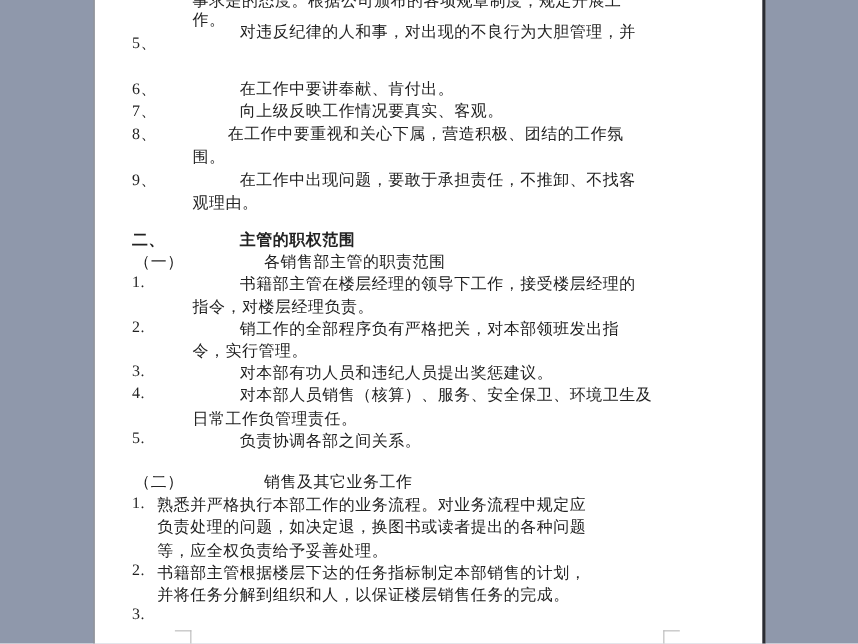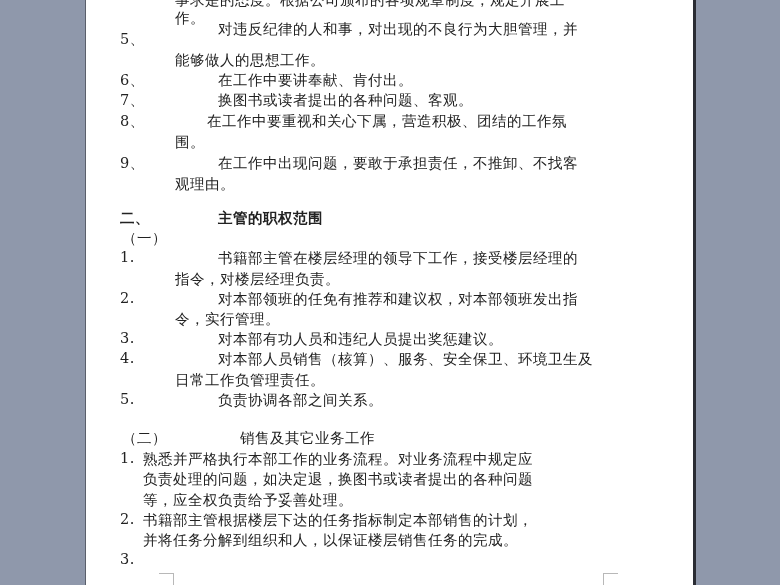--- a/index.html
+++ b/index.html
@@ -8,67 +8,68 @@
     background:#8f98ab;
     position:relative;
     font-family:"DejaVu Serif", "Liberation Serif", serif;
   }
   .page {
     position:absolute; left:85px; top:0; width:607px; height:585px;
     background:#ffffff;
     border-left:1px solid #5a5f6b;
     border-right:3px solid #2a2c33;
     overflow:hidden;
+    font-family:Liberation Serif, serif;
   }
   .line {
     position:absolute; white-space:nowrap;
     font-size:14.5px; color:#222; letter-spacing:0.5px;
   }
   .bold { font-weight:bold; }
   .corner { position:absolute; width:14px; height:14px; border-color:#b8b8b8; border-style:solid; border-width:0; }
   .corner.bl { left:73px; top:573px; border-top-width:1px; border-right-width:1px; width:14px; }
   .corner.br { left:517px; top:573px; border-top-width:1px; border-left-width:1px; }
 </style>
 </head>
 <body>
 
 <div class="page">
 
   <div class="line" style="left:89px;top:-9px;">事求是的态度。根据公司颁布的各项规章制度，规定开展工</div>
   <div class="line" style="left:89px;top:9px;">作。</div>
 
   <div class="line" style="left:34px;top:30px;">5、</div>
   <div class="line" style="left:132px;top:20px;">对违反纪律的人和事，对出现的不良行为大胆管理，并</div>
-  <div class="line" style="left:89px;top:51px;">能够做人的思想工作。</div>
 
   <div class="line" style="left:34px;top:71px;">6、</div>
   <div class="line" style="left:132px;top:71px;">在工作中要讲奉献、肯付出。</div>
 
   <div class="line" style="left:34px;top:91px;">7、</div>
-  <div class="line" style="left:132px;top:91px;">换图书或读者提出的各种问题、客观。</div>
+  <div class="line" style="left:132px;top:91px;">向上级反映工作情况要真实、客观。</div>
 
   <div class="line" style="left:34px;top:112px;">8、</div>
   <div class="line" style="left:121px;top:112px;">在工作中要重视和关心下属，营造积极、团结的工作氛</div>
   <div class="line" style="left:89px;top:133px;">围。</div>
 
   <div class="line" style="left:34px;top:154px;">9、</div>
   <div class="line" style="left:132px;top:154px;">在工作中出现问题，要敢于承担责任，不推卸、不找客</div>
   <div class="line" style="left:89px;top:175px;">观理由。</div>
 
   <div class="line bold" style="left:34px;top:209px;">二、</div>
   <div class="line bold" style="left:132px;top:209px;">主管的职权范围</div>
 
   <div class="line" style="left:36px;top:229px;">（一）</div>
+  <div class="line" style="left:154px;top:229px;">各销售部主管的职责范围</div>
 
   <div class="line" style="left:34px;top:249px;">1.</div>
   <div class="line" style="left:89px;top:270px;">指令，对楼层经理负责。</div>
   <div class="line" style="left:132px;top:249px;">书籍部主管在楼层经理的领导下工作，接受楼层经理的</div>
 
   <div class="line" style="left:34px;top:290px;">2.</div>
-  <div class="line" style="left:132px;top:290px;">对本部领班的任免有推荐和建议权，对本部领班发出指</div>
+  <div class="line" style="left:132px;top:290px;">销工作的全部程序负有严格把关，对本部领班发出指</div>
   <div class="line" style="left:89px;top:310px;">令，实行管理。</div>
 
   <div class="line" style="left:34px;top:330px;">3.</div>
   <div class="line" style="left:132px;top:330px;text-align:center;">对本部有功人员和违纪人员提出奖惩建议。</div>
 
   <div class="line" style="left:34px;top:350px;">4.</div>
   <div class="line" style="left:132px;top:350px;">对本部人员销售（核算）、服务、安全保卫、环境卫生及</div>
   <div class="line" style="left:89px;top:371px;">日常工作负管理责任。</div>
 
   <div class="line" style="left:34px;top:391px;">5.</div>

